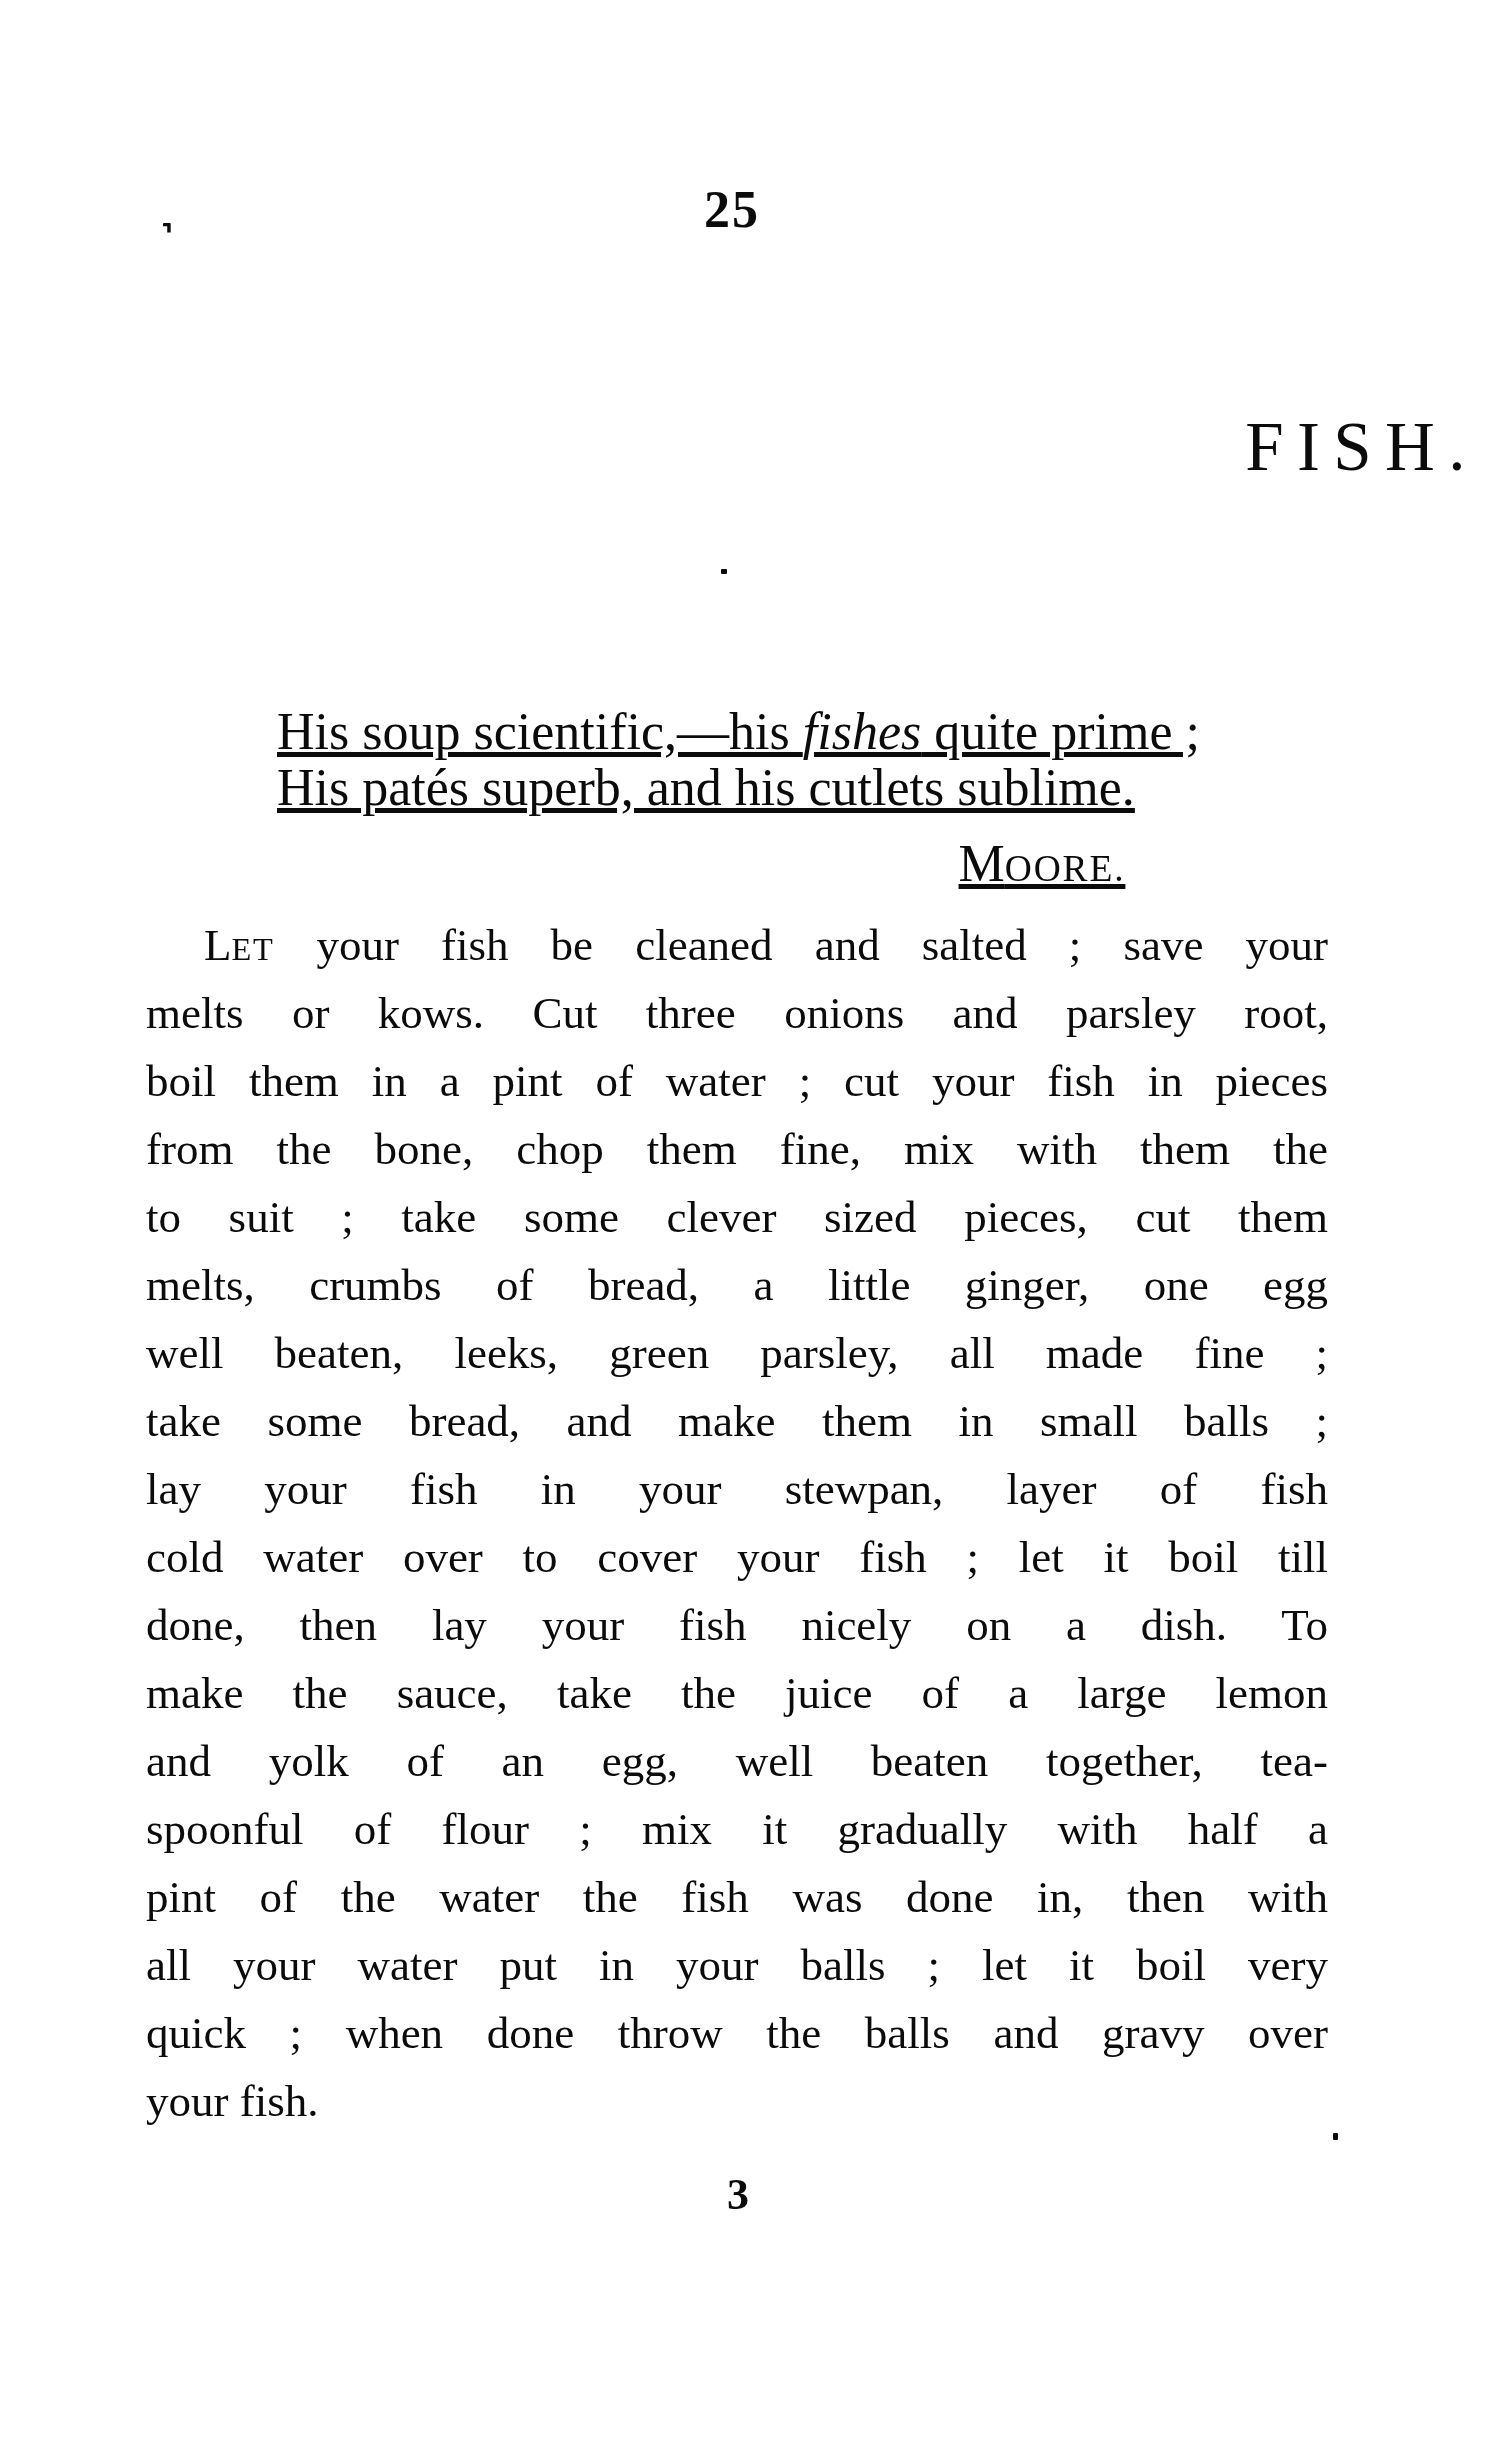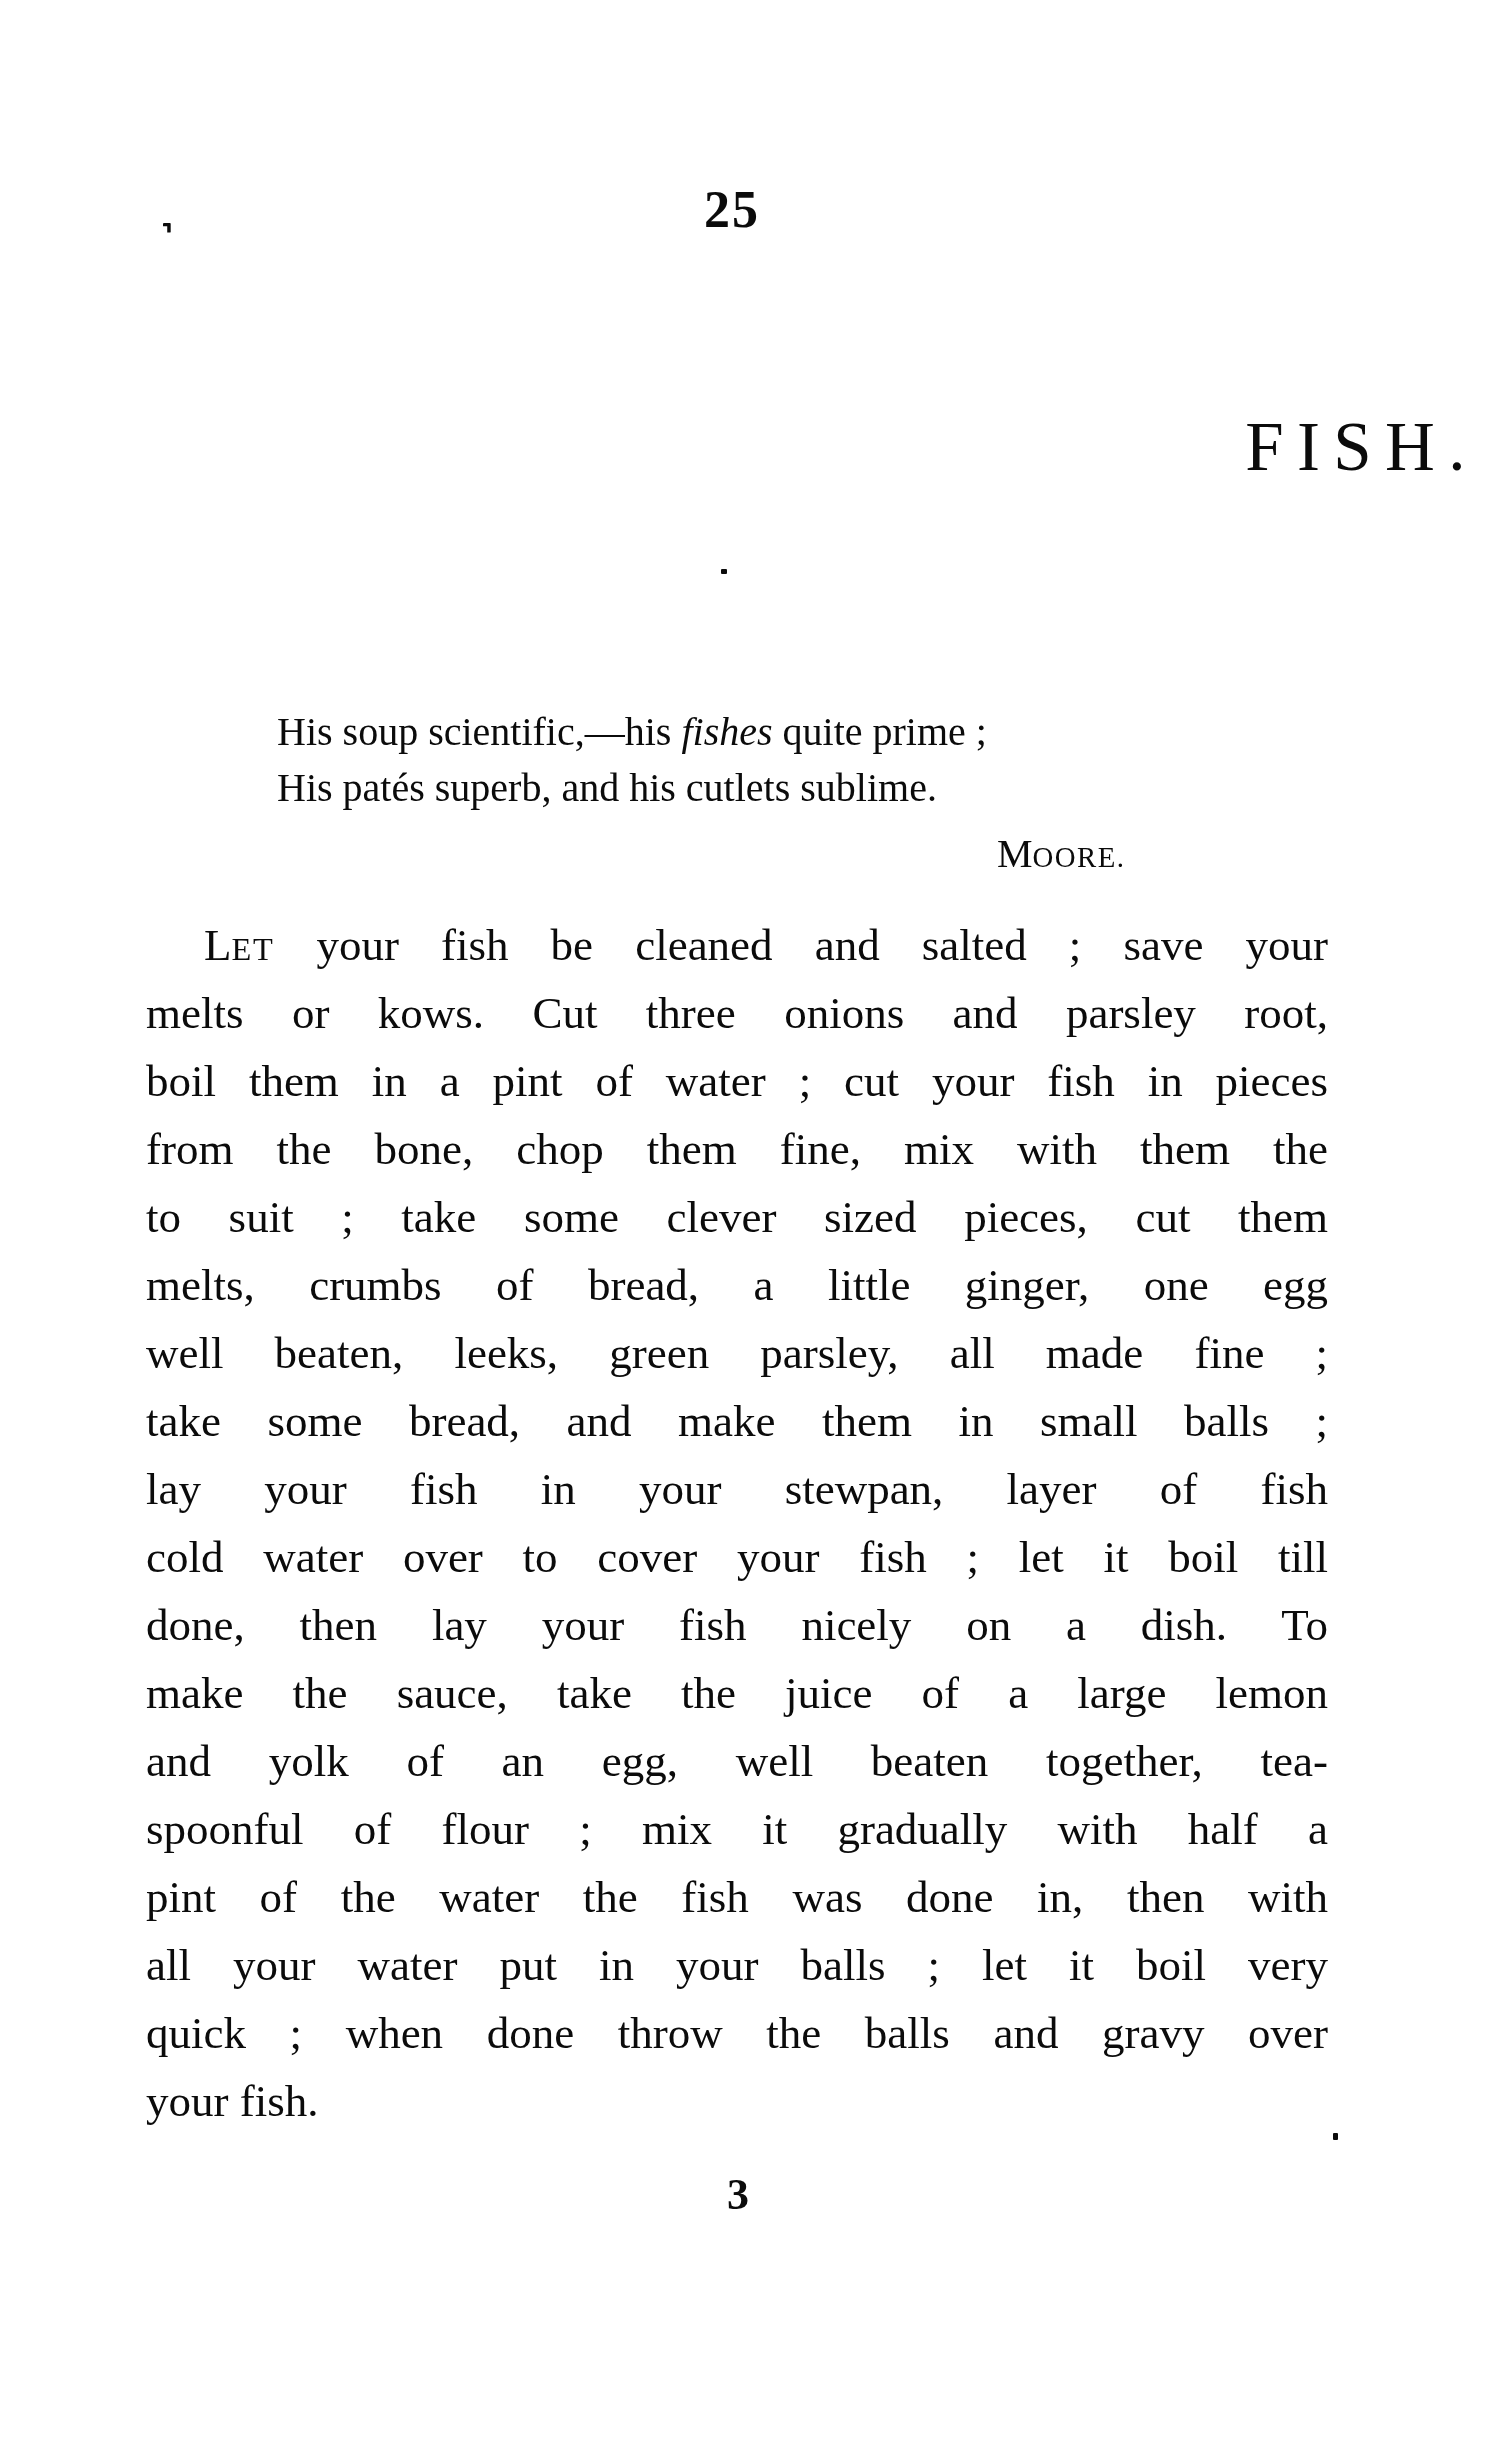--- a/index.html
+++ b/index.html
@@ -56,27 +56,28 @@
     word-spacing: 17.3px;
     font-weight: normal;
   }
 
   
   .epigraph {
     position: absolute;
     left: 277px;
     top: 704px;
     width: 858px;
-    font-size: 40px;
+    font-size: 52px;
     line-height: 56px;
+    text-decoration: underline;
   }
   .epigraph .eline { white-space: nowrap; }
   .epigraph .attribution {
     text-align: right;
-    margin-top: 10px;
+    margin-top: 20px;
     padding-right: 9.6px;
   }
 
   
   .body-text {
     position: absolute;
     left: 146px;
     top: 911px;
     width: 1182px;
     font-size: 45px;

